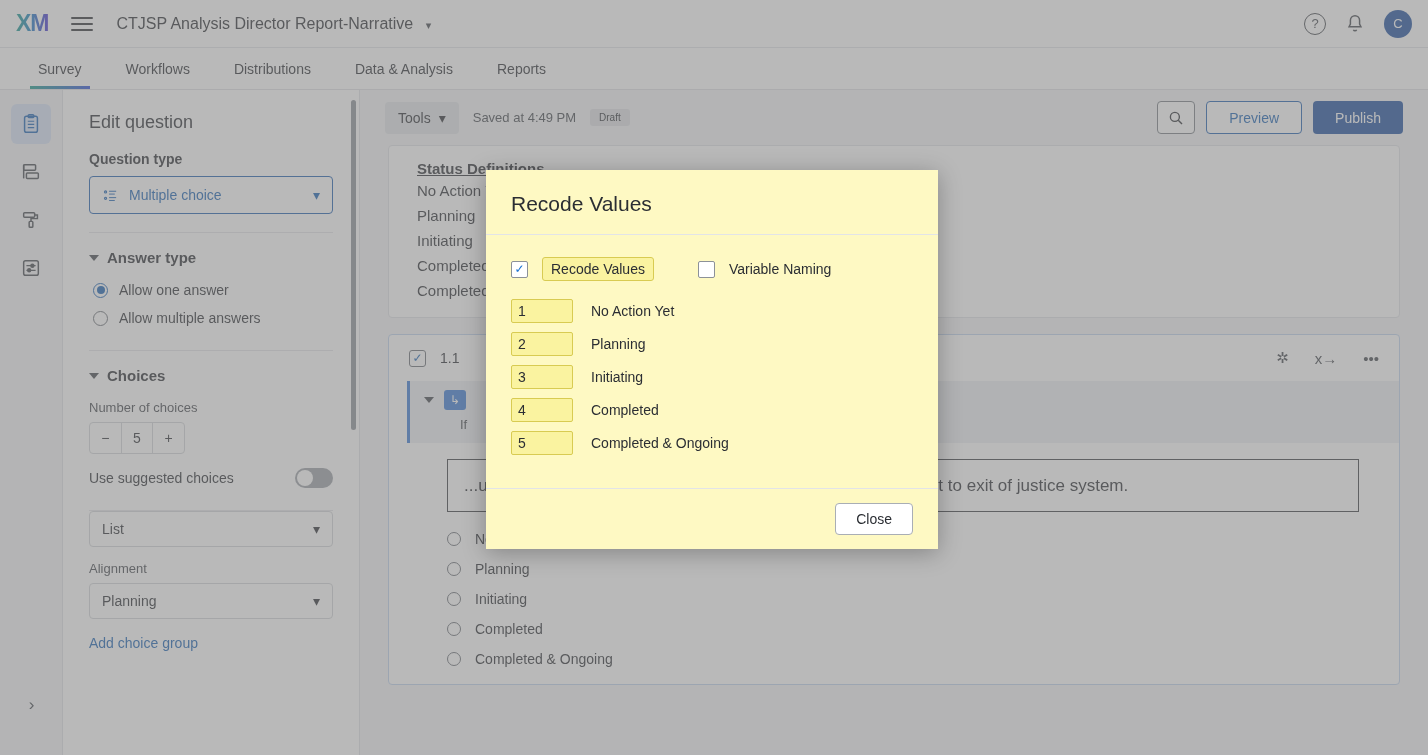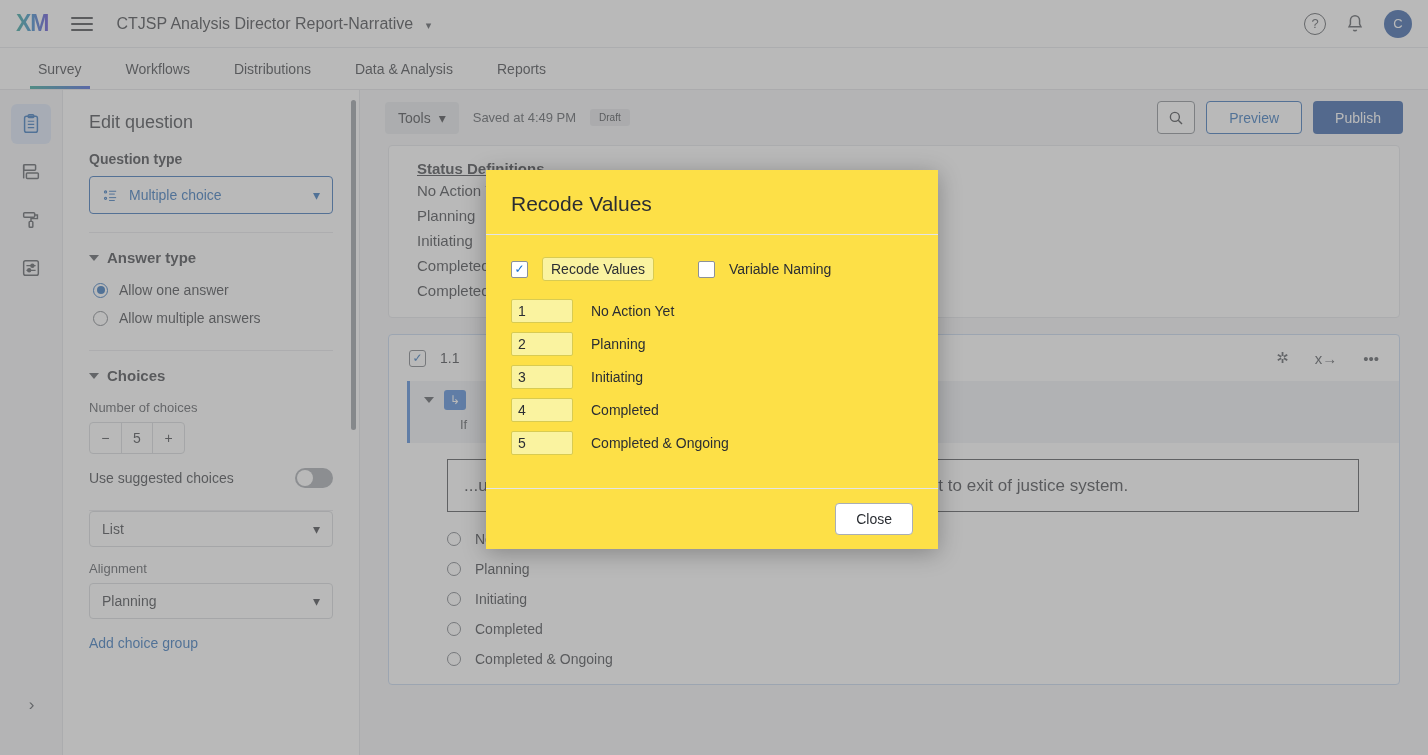--- a/index.html
+++ b/index.html
@@ -126,21 +126,21 @@
   .logic-ico { width:22px;height:20px;background:#3a7bd5;border-radius:3px;color:#fff;font-size:12px;
     display:flex;align-items:center;justify-content:center; }
   .logic-if { font-size:13px; color:#44484e; margin: 7px 0 0 36px; }
   .qtext-box { border:1px solid #3a3d42; margin: 16px 40px 0 58px; padding: 12px 16px; font-size:17px;
     color:#2b2e33; line-height:27px; }
   .choice-row { display:flex; align-items:center; gap:14px; font-size:14px; color:#2b2e33;
     margin: 0 0 0 58px; padding: 7px 0; cursor:pointer; }
   .choice-radio { width:14px;height:14px;border-radius:50%;border:1.3px solid #6b7077; }
 
   
-  .modal { position:absolute; left:486px; top:170px; width:452px; background:#fde047; z-index: 100;
+  .modal { position:absolute; left:486px; top:170px; width:452px; background:#fef9c3; z-index: 100;
     box-shadow: 0 4px 22px rgba(0,0,0,0.28); }
   .modal-head { padding: 22px 25px 18px 25px; border-bottom:1px solid #e2e4e8; }
   .modal-title { font-size:21px; color:#2b2e33; }
   .modal-body { padding: 22px 25px 24px 25px; }
   .opt-row { display:flex; align-items:center; gap: 14px; margin-bottom: 18px; }
   .cbox { width:17px;height:17px;border:1px solid #8c9198;border-radius:2px;background:#fff; flex:none;
     display:flex;align-items:center;justify-content:center;font-size:12px;color:#1a73d1; cursor:pointer; }
   .tag-yellow { background:#faf3a0; border:1px solid #d8cb52; border-radius:3px; padding: 3px 8px;
     font-size:14px; color:#2b2e33; }
   .opt-lbl { font-size:14px; color:#2b2e33; }

